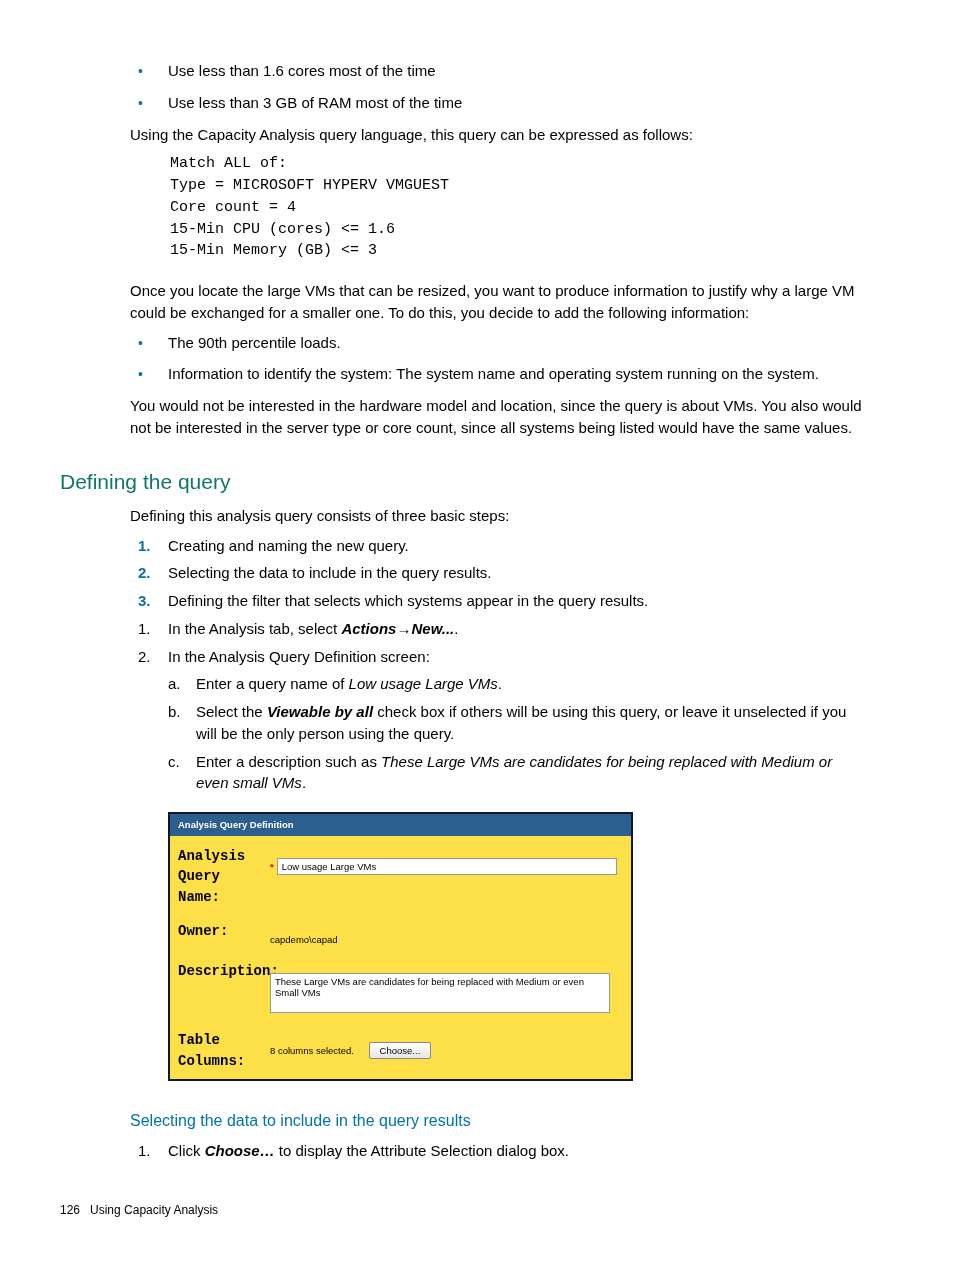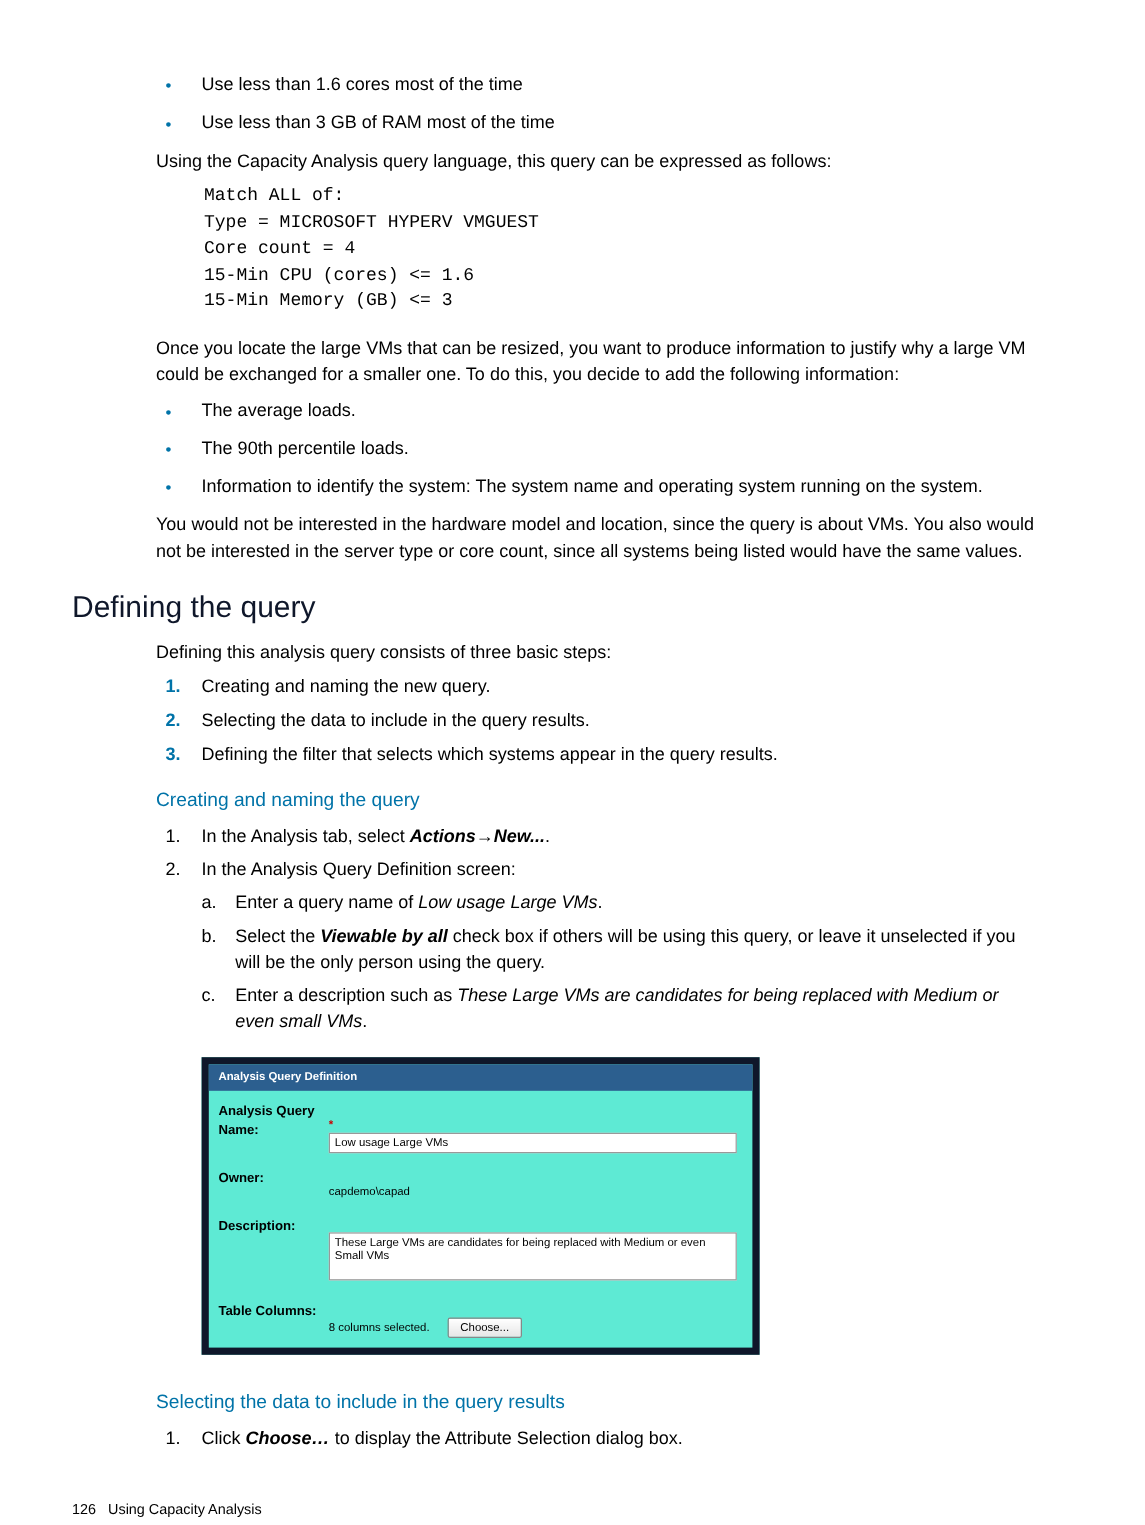--- a/index.html
+++ b/index.html
@@ -34,25 +34,25 @@
     .code-block {
       font-family: "Courier New", monospace;
       font-size: 15px;
       margin-left: 40px;
       margin-top: 8px;
       margin-bottom: 18px;
       line-height: 1.45;
       white-space: pre;
     }
     h2.section-heading {
-      color: #0f172a;
+      color: #0f766e;
       font-weight: 400;
-      font-size: 25px;
+      font-size: 21px;
       margin-left: -70px;
-      margin-top: 18px;
+      margin-top: 28px;
       margin-bottom: 8px;
     }
     h3.sub-heading {
       color: #0073a8;
       font-weight: 400;
       font-size: 16px;
       margin-top: 16px;
       margin-bottom: 8px;
     }
     ol.num-list {
@@ -97,44 +97,45 @@
       left: 0;
       top: 0;
     }
     .italic { font-style: italic; }
     .bold { font-weight: 700; font-style: italic; }
 
     
     .figure {
       margin: 18px 0 28px 38px;
       width: 465px;
-      border: 6px solid #0f172a;
+      border: 2px solid #0f172a;
       font-size: 10px;
-      background: #5eead4;
+      background: #fde047;
     }
     .figure-header {
       background: #2c5f8f;
       color: #fff;
       font-weight: 700;
       padding: 4px 8px;
       font-size: 9.5px;
     }
     .figure-body {
       padding: 10px 8px 6px 8px;
     }
     .form-row {
       display: flex;
       align-items: flex-start;
       margin-bottom: 14px;
     }
     .form-label {
       width: 92px;
       font-weight: 700;
-      font-size: 11px;
+      font-size: 14px;
       flex-shrink: 0;
+      font-family: Liberation Mono, monospace;
     }
     .form-value {
       flex: 1;
       font-size: 9.5px;
       margin-top: 12px;
     }
     .req { color: #c00; margin-right: 3px; font-weight: 700; }
     .text-input {
       border: 1px solid #999;
       padding: 2px 4px;
@@ -187,38 +188,36 @@
 
   <div class="code-block">Match ALL of:
 Type = MICROSOFT HYPERV VMGUEST
 Core count = 4
 15-Min CPU (cores) &lt;= 1.6
 15-Min Memory (GB) &lt;= 3</div>
 
   <p class="para">Once you locate the large VMs that can be resized, you want to produce information to justify why a large VM could be exchanged for a smaller one. To do this, you decide to add the following information:</p>
 
   <ul class="bullet-list">
-    <li>The average loads.</li>
     <li>The 90th percentile loads.</li>
     <li>Information to identify the system: The system name and operating system running on the system.</li>
   </ul>
 
   <p class="para">You would not be interested in the hardware model and location, since the query is about VMs. You also would not be interested in the server type or core count, since all systems being listed would have the same values.</p>
 
   <h2 class="section-heading">Defining the query</h2>
 
   <p class="para">Defining this analysis query consists of three basic steps:</p>
 
   <ol class="num-list bold-num">
     <li>Creating and naming the new query.</li>
     <li>Selecting the data to include in the query results.</li>
     <li>Defining the filter that selects which systems appear in the query results.</li>
   </ol>
 
-  <h3 class="sub-heading">Creating and naming the query</h3>
 
   <ol class="num-list plain-num">
     <li>
       <span>In the Analysis tab, select </span><span class="bold">Actions</span><span>→</span><span class="bold">New...</span><span>.</span>
     </li>
     <li>
       <span>In the Analysis Query Definition screen:</span>
       <ol class="alpha-list">
         <li>
           <span>Enter a query name of </span><span class="italic">Low usage Large VMs</span><span>.</span>

